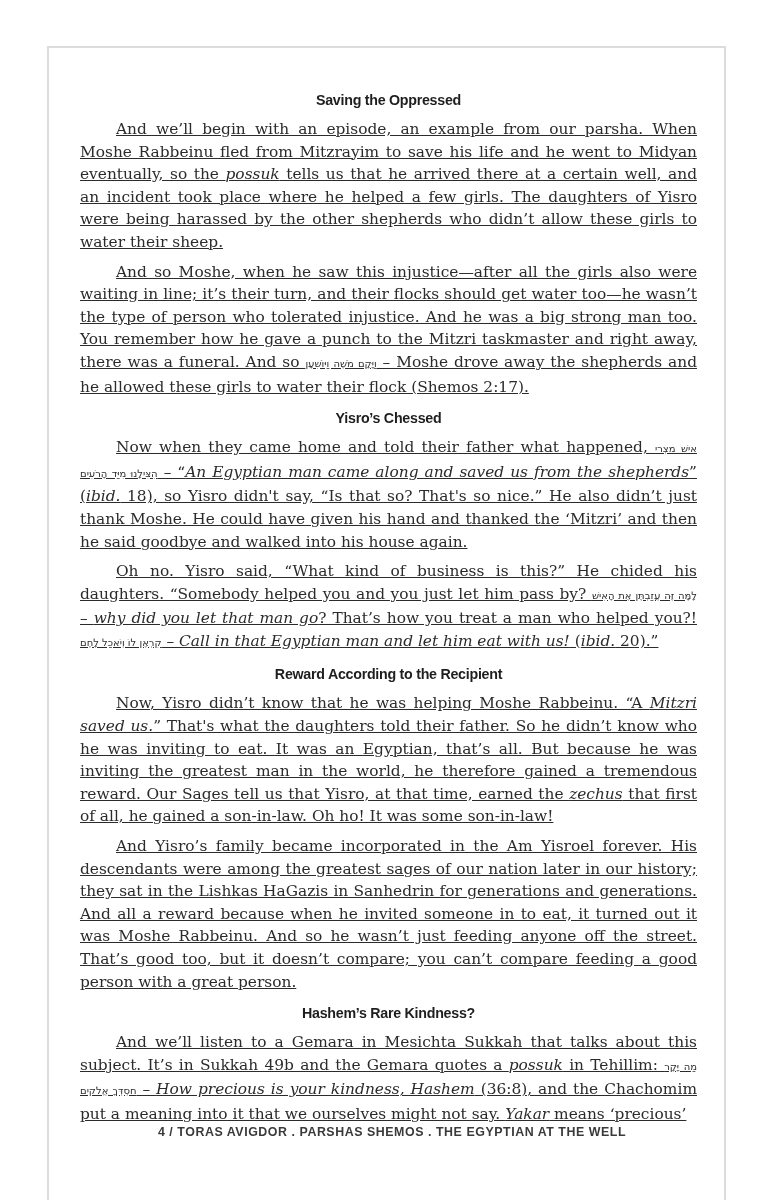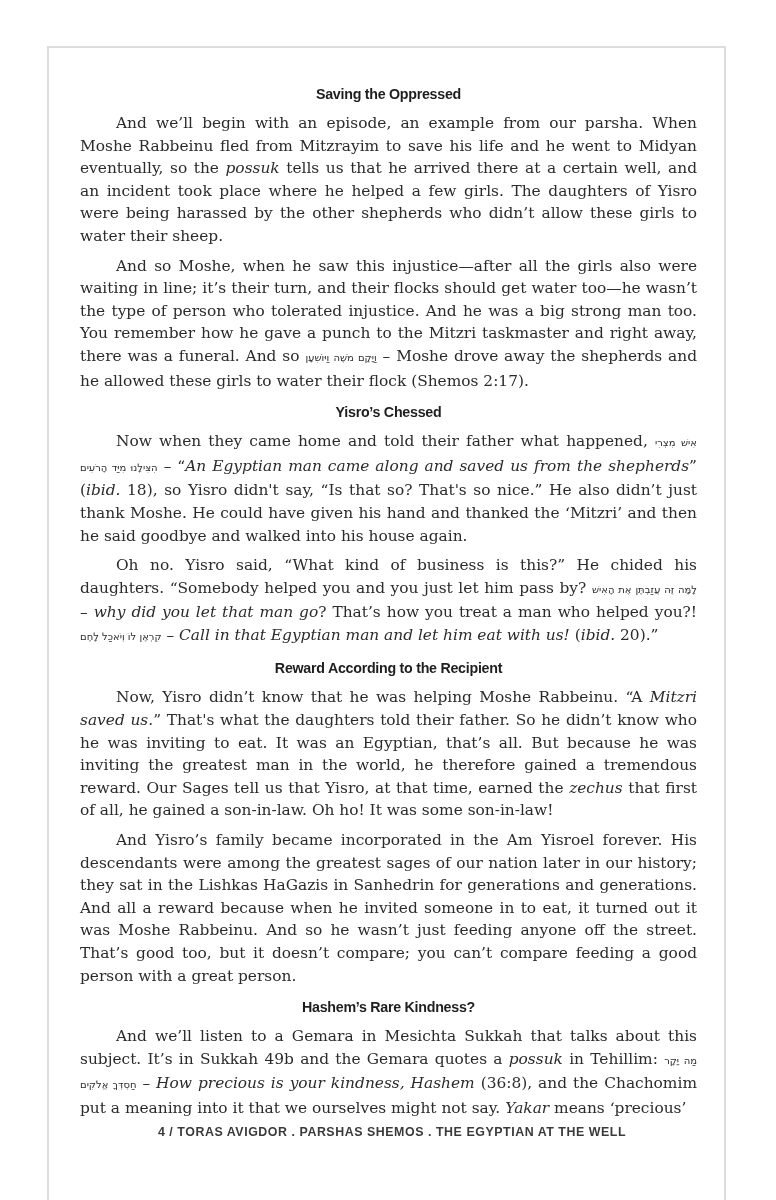--- a/index.html
+++ b/index.html
@@ -2,33 +2,33 @@
 <html><head>
 <meta charset="utf-8">
 <style>
   html, body { margin: 0; padding: 0; background: #ffffff; }
   body { width: 776px; height: 1200px; position: relative; overflow: hidden; }
   .page {
     position: absolute; left: 47px; top: 46px; width: 679px; height: 1170px;
     border: 2px solid #dcdcdc; border-bottom: none; box-sizing: border-box; background: #fff;
   }
   .content {
-    position: absolute; left: 80px; top: 83px; width: 617px;
+    position: absolute; left: 80px; top: 89px; width: 617px;
     font-family: "DejaVu Serif", "Liberation Serif", serif;
     font-size: 15.4px; line-height: 22.6px; color: #2b2b2b;
   }
   h2 {
     margin: 0; text-align: center;
     font-family: "Liberation Sans", "DejaVu Sans", sans-serif;
     font-weight: bold; font-size: 15.5px; letter-spacing: -0.3px;
     color: #1e1e1e; line-height: 22px; transform: scaleX(0.92);
   }
   .sec1 h2 { margin-bottom: 7px; }
   h2.h { margin-top: 9px; margin-bottom: 7px; }
-  p { margin: 0 0 7px 0; text-indent: 36px; text-align: justify; }
+  p { margin: 0 0 7px 0; text-indent: 36px; text-align: justify; text-decoration: underline; }
   p .it { font-style: italic; }
   .heb { font-family: "DejaVu Sans", sans-serif; font-size: 10px; direction: rtl; unicode-bidi: isolate; }
   .footer {
     position: absolute; left: 4px; width: 776px; top: 1125px; text-align: center;
     font-family: "Liberation Sans", "DejaVu Sans", sans-serif; font-weight: bold;
     font-size: 12.4px; letter-spacing: 0.55px; color: #3a3a3a;
   }
 </style>
 </head>
 <body>

